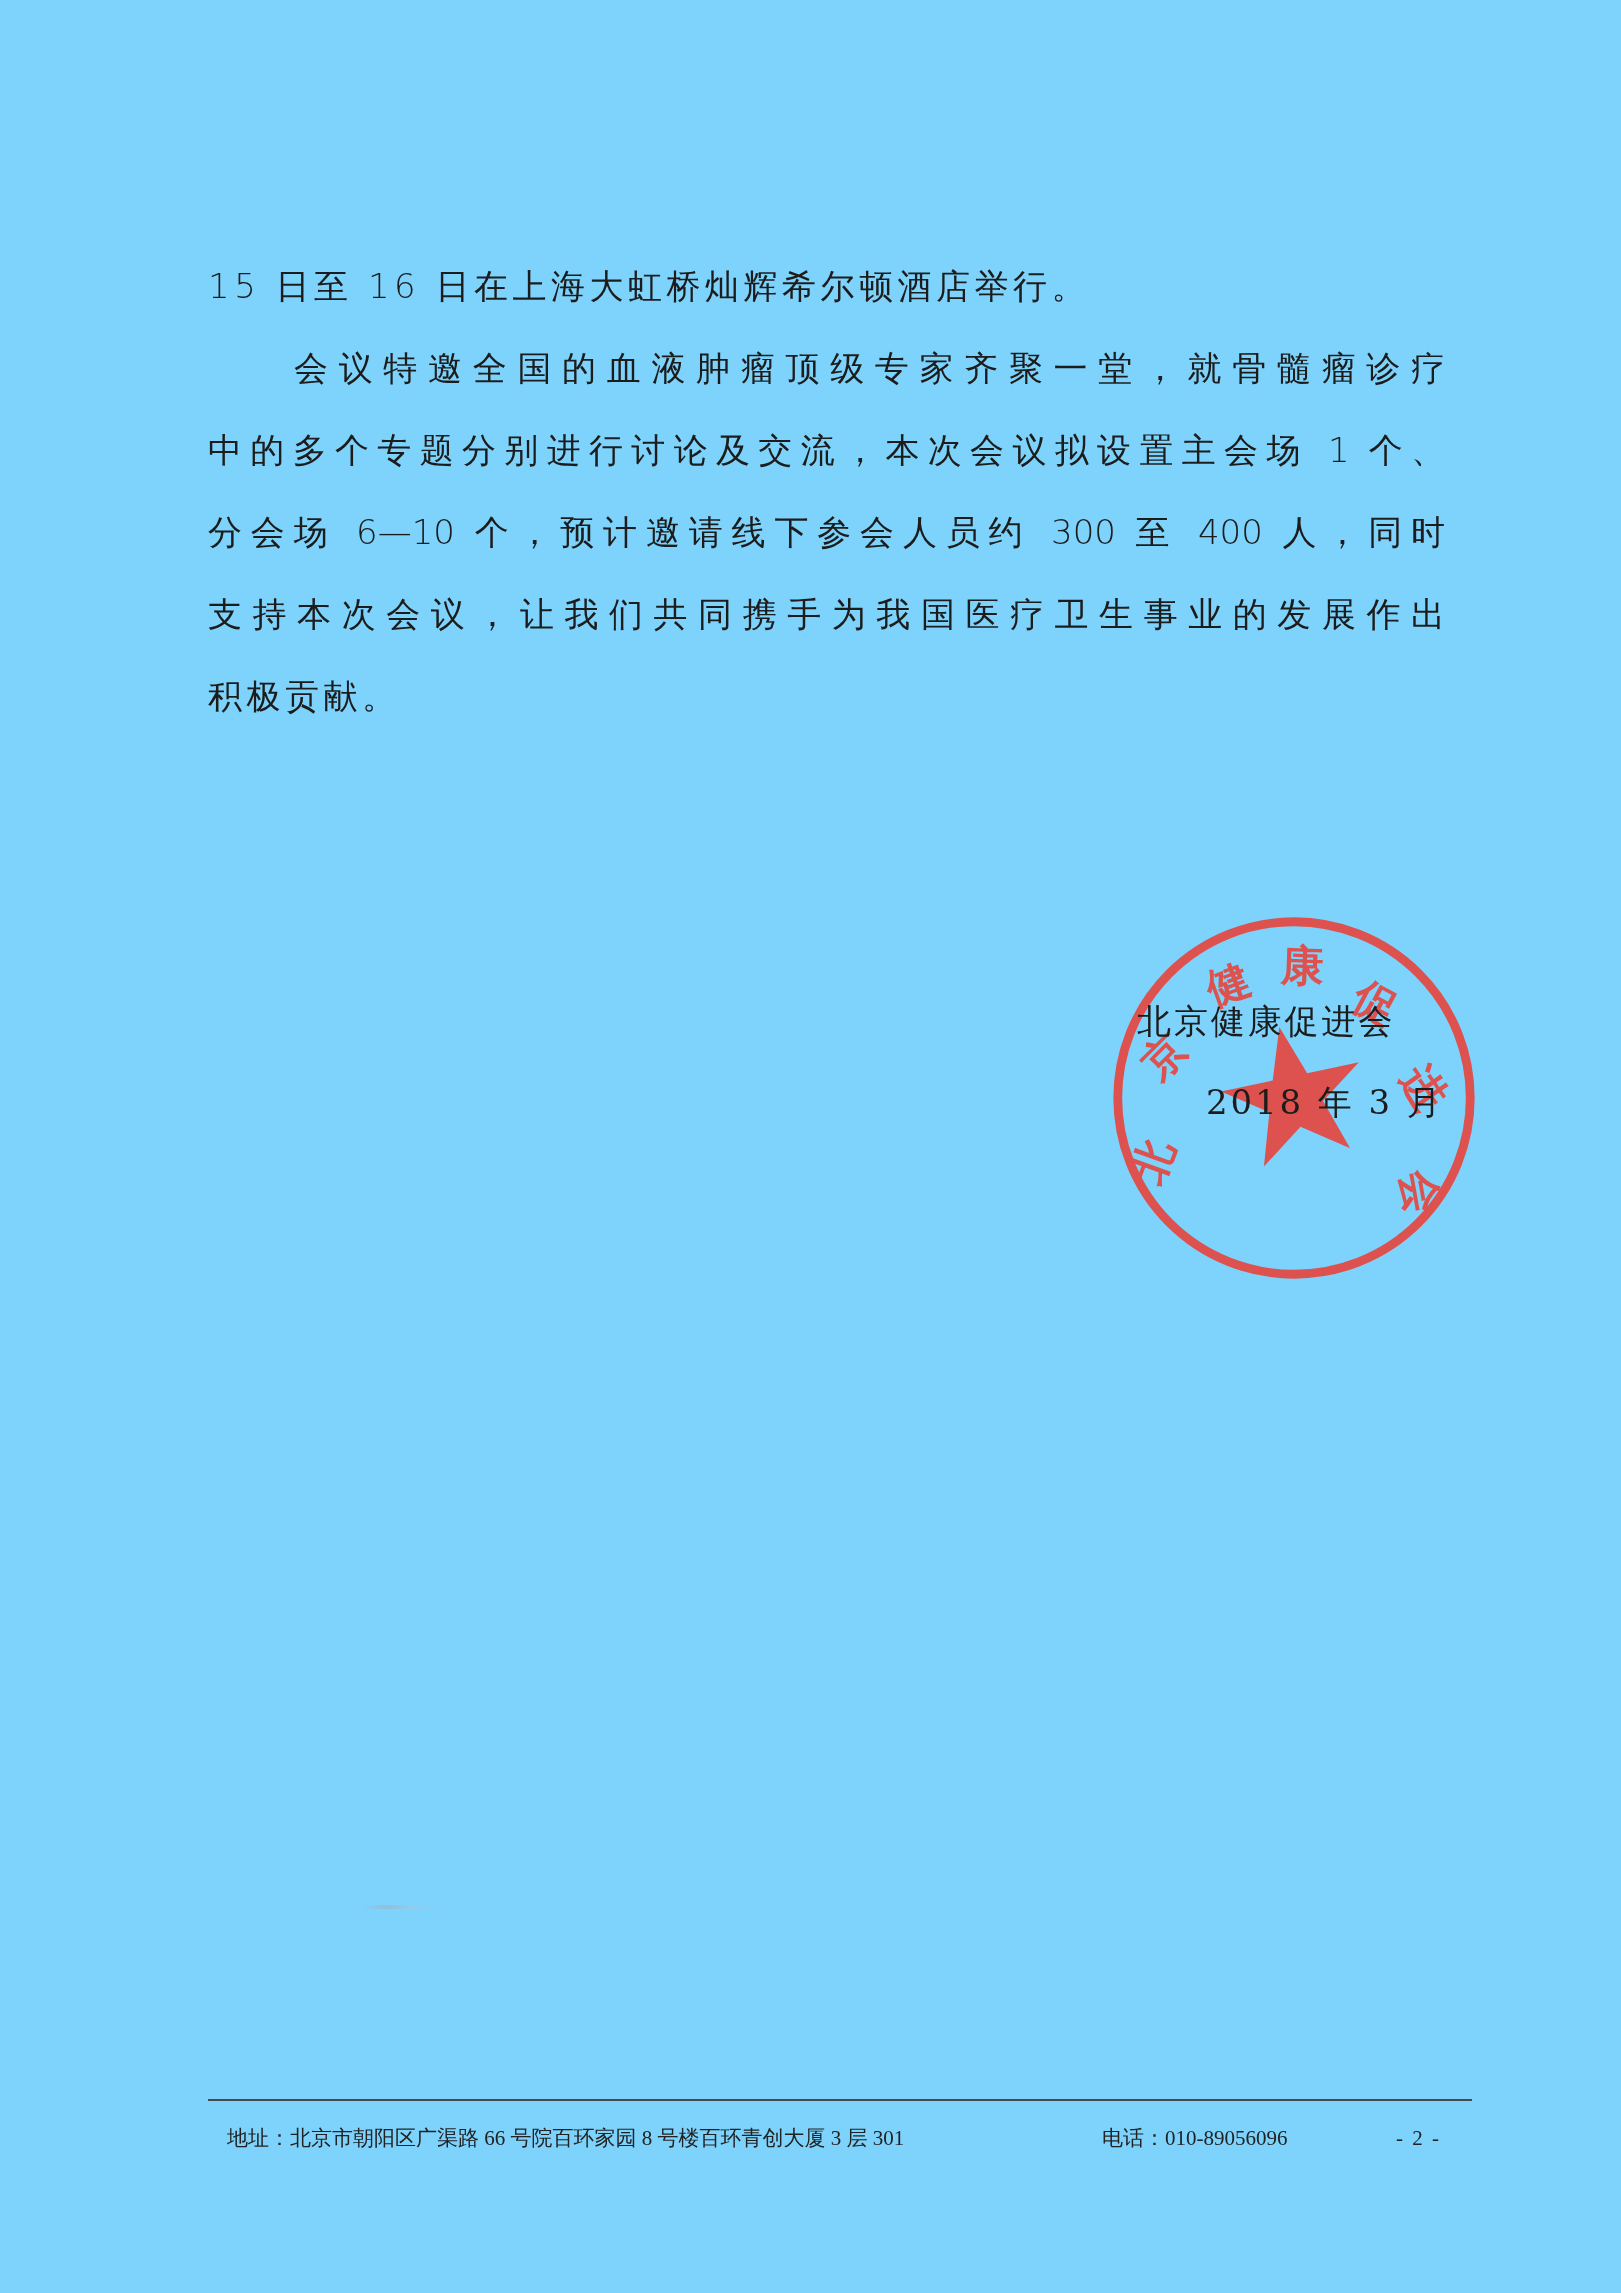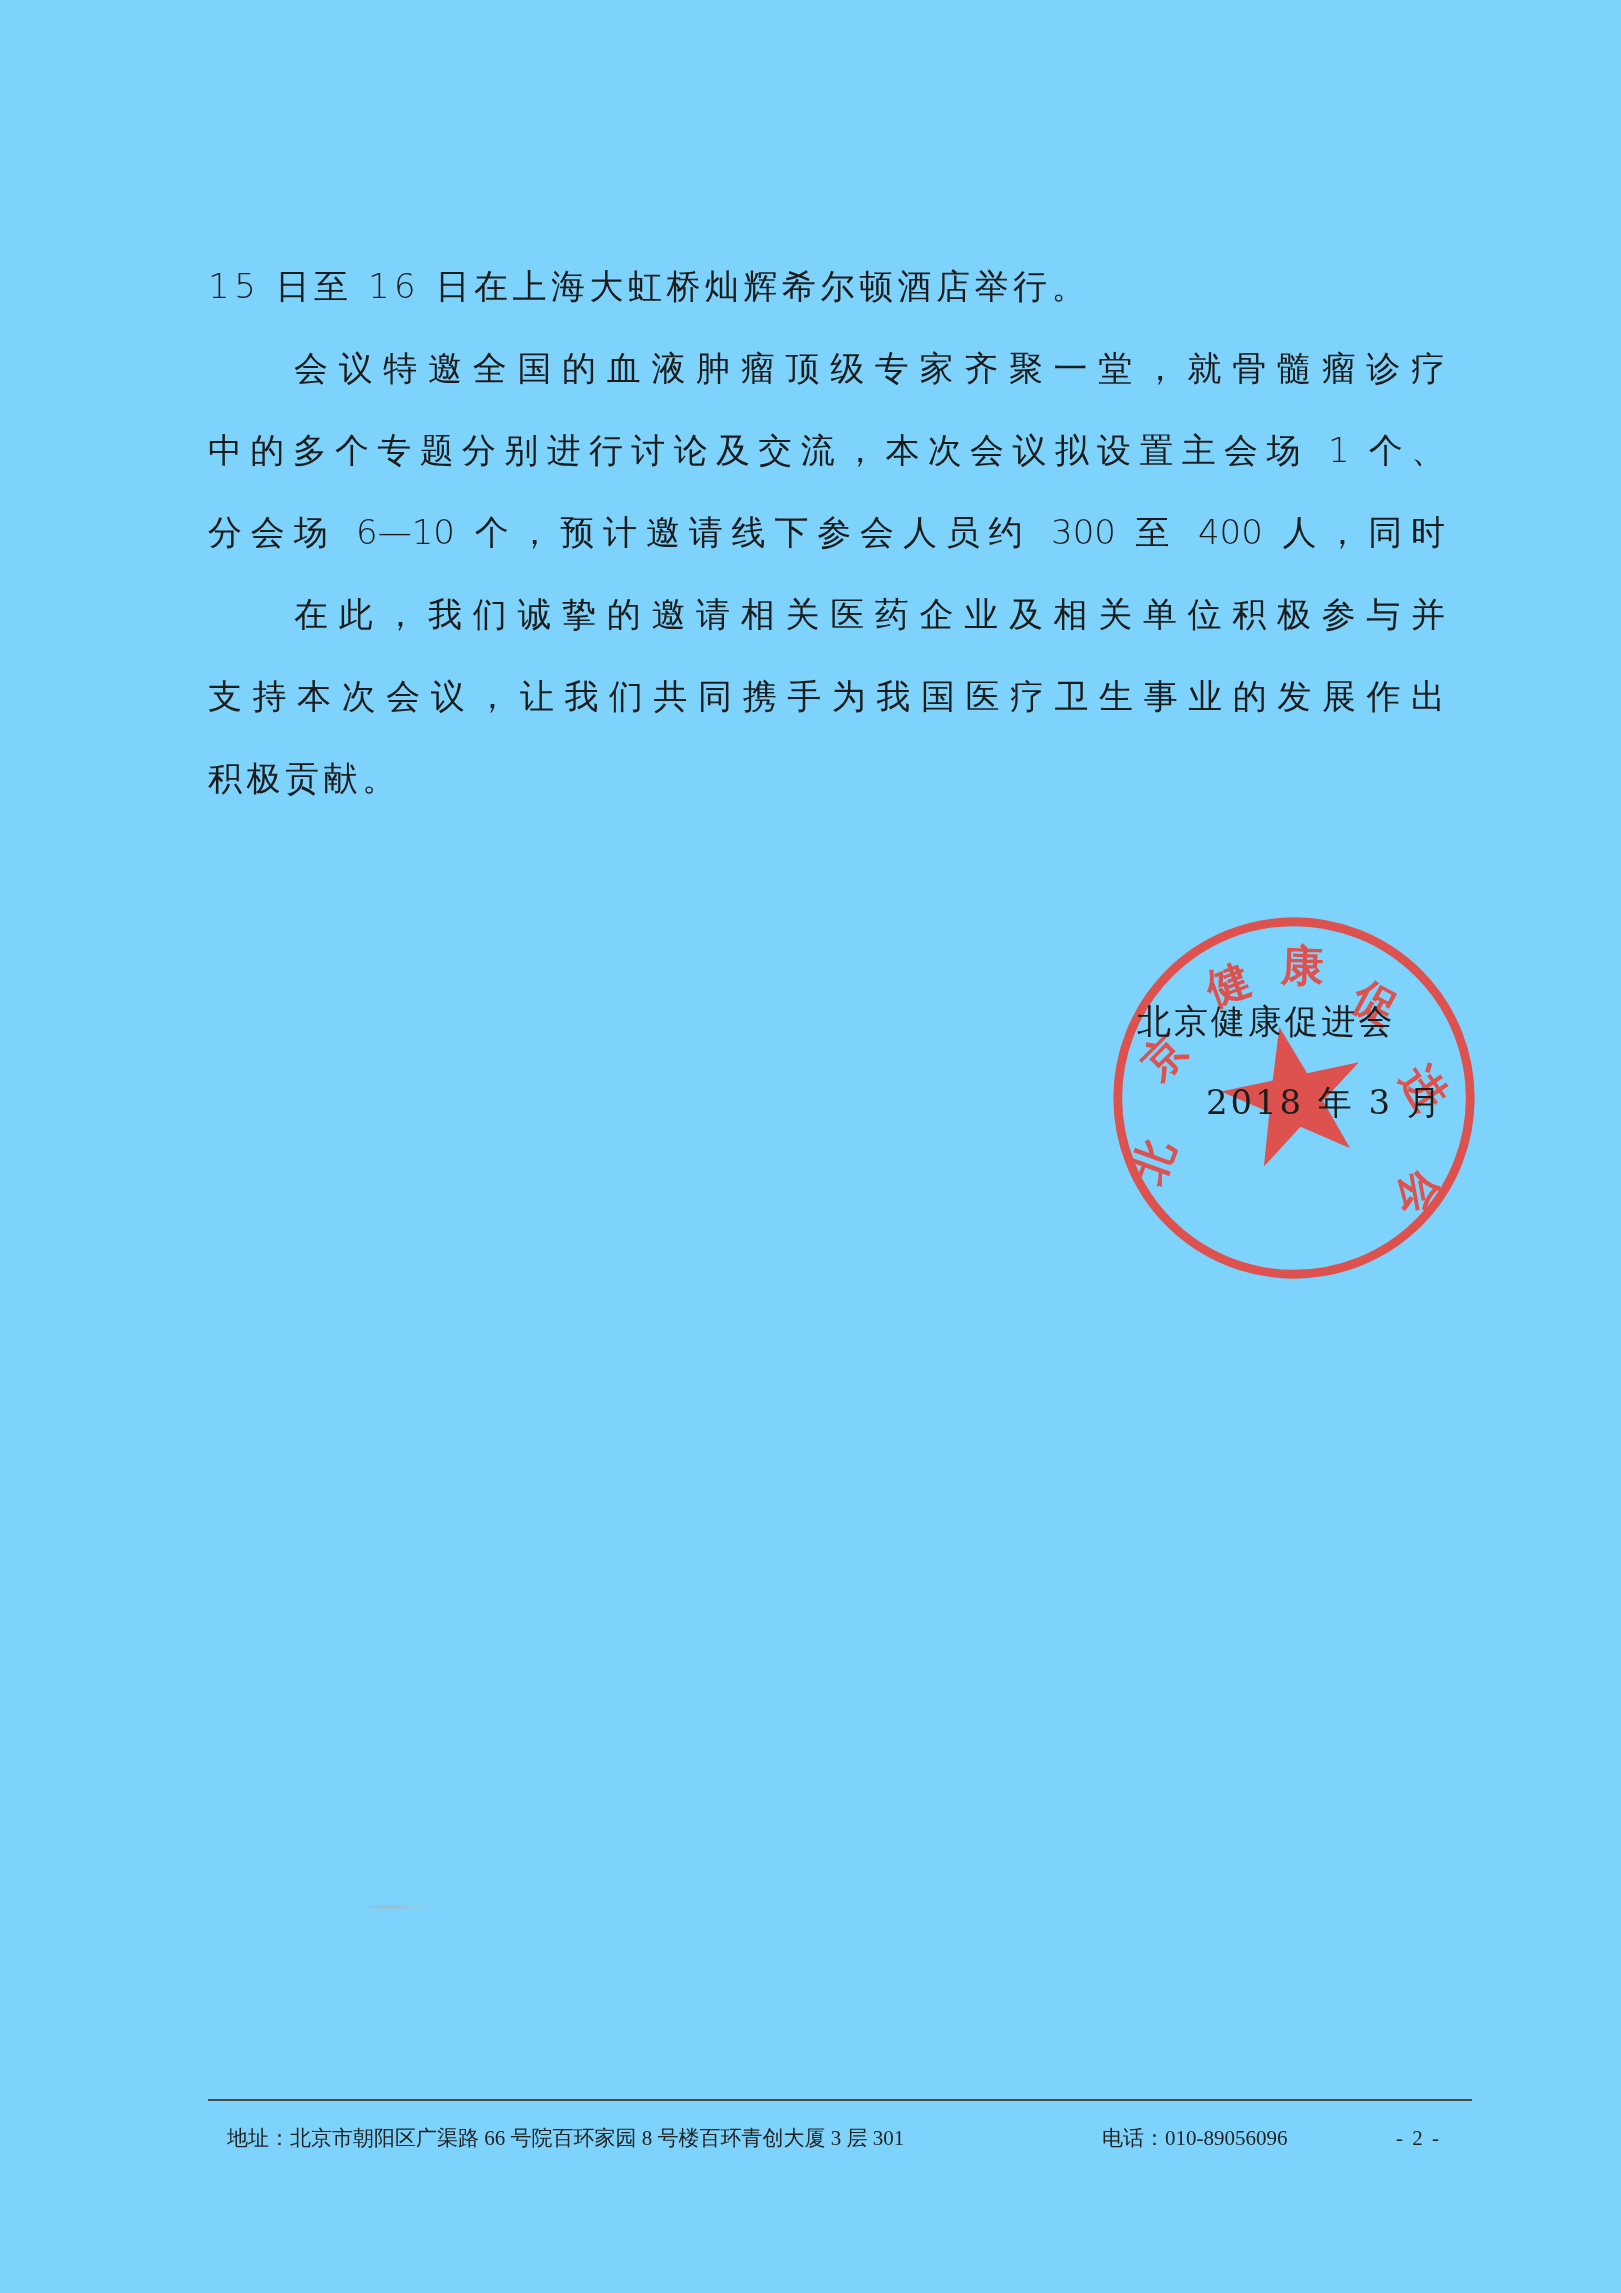--- a/index.html
+++ b/index.html
@@ -101,21 +101,20 @@
 <div class="page">
 
   <div class="body-text">
 
     <div class="line">15 日至 16 日在上海大虹桥灿辉希尔顿酒店举行。</div>
 
     <div class="line just indent">会议特邀全国的血液肿瘤顶级专家齐聚一堂，就骨髓瘤诊疗</div>
     <div class="line just">中的多个专题分别进行讨论及交流，本次会议拟设置主会场 1 个、</div>
     <div class="line just">分会场 6—10 个，预计邀请线下参会人员约 300 至 400 人，同时</div>
 
-    <div class="line just indent">在此，我们诚挚的邀请相关医药企业及相关单位积极参与并</div>
     <div class="line just">支持本次会议，让我们共同携手为我国医疗卫生事业的发展作出</div>
     <div class="line">积极贡献。</div>
   </div>
 
   <svg class="stamp" viewBox="0 0 384 384" xmlns="http://www.w3.org/2000/svg">
     <circle cx="192" cy="192" r="180" fill="none" stroke="#e8453c" stroke-width="9"></circle>
     <g fill="#e8453c" font-family="DejaVu Sans, sans-serif" font-size="44" font-weight="bold" text-anchor="middle">
       <text x="62" y="262" transform="rotate(-70 62 262)">北</text>
       <text x="70" y="160" transform="rotate(-45 70 160)">京</text>
       <text x="130" y="90" transform="rotate(-20 130 90)">健</text>

